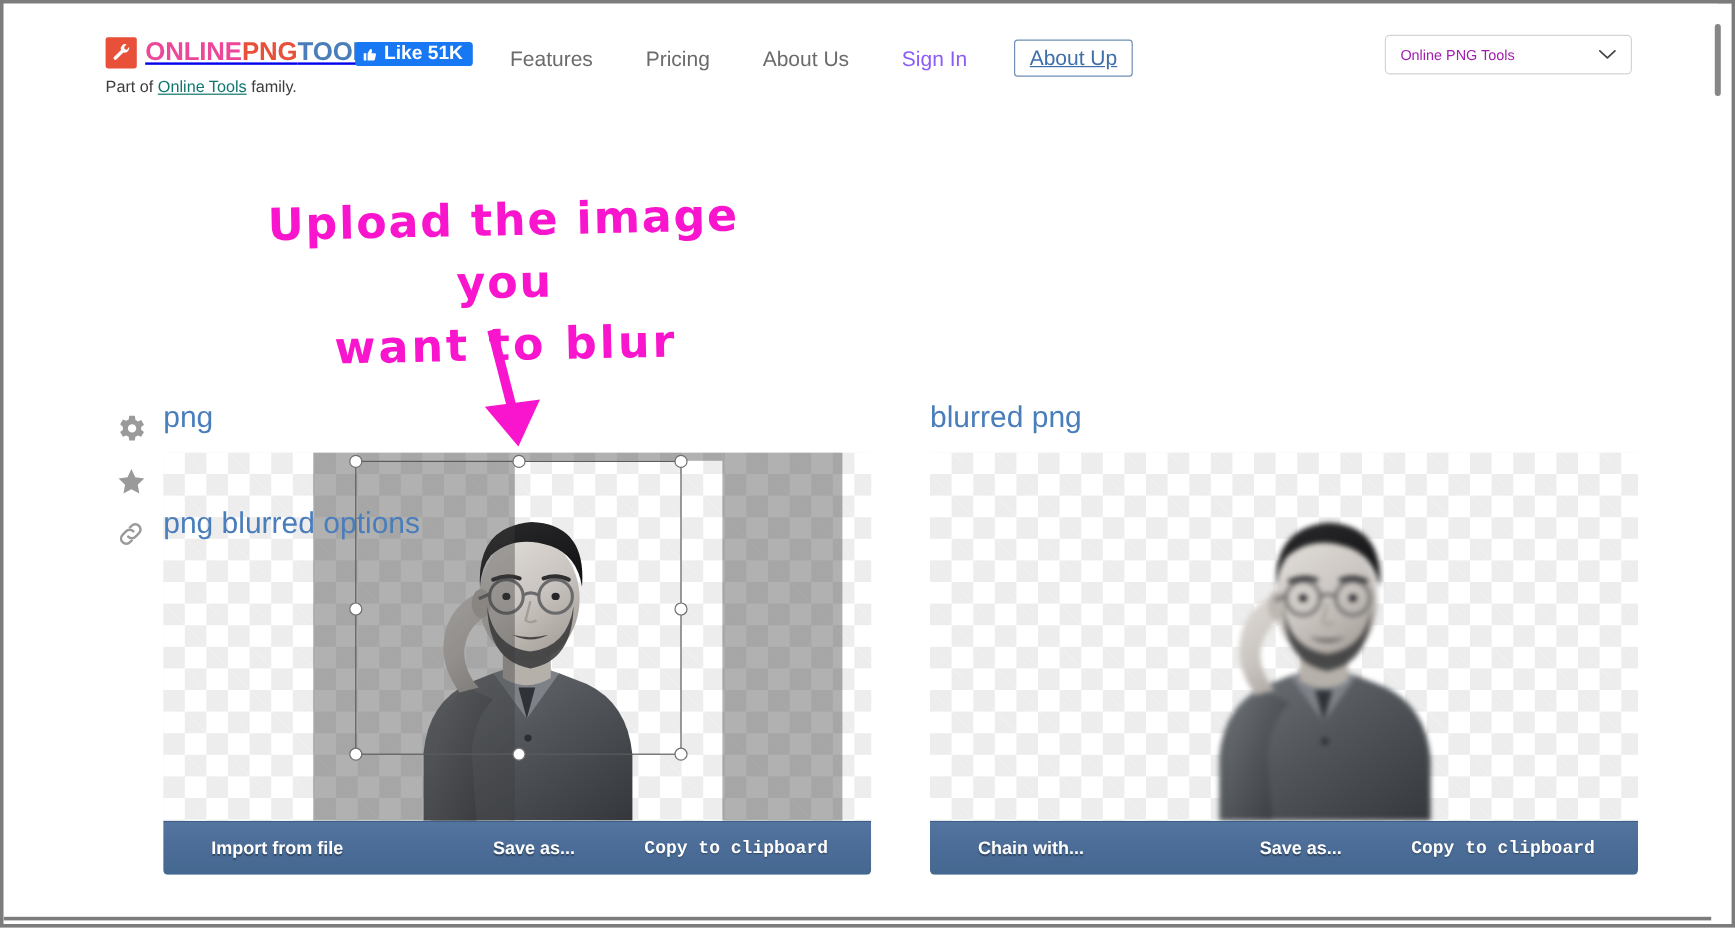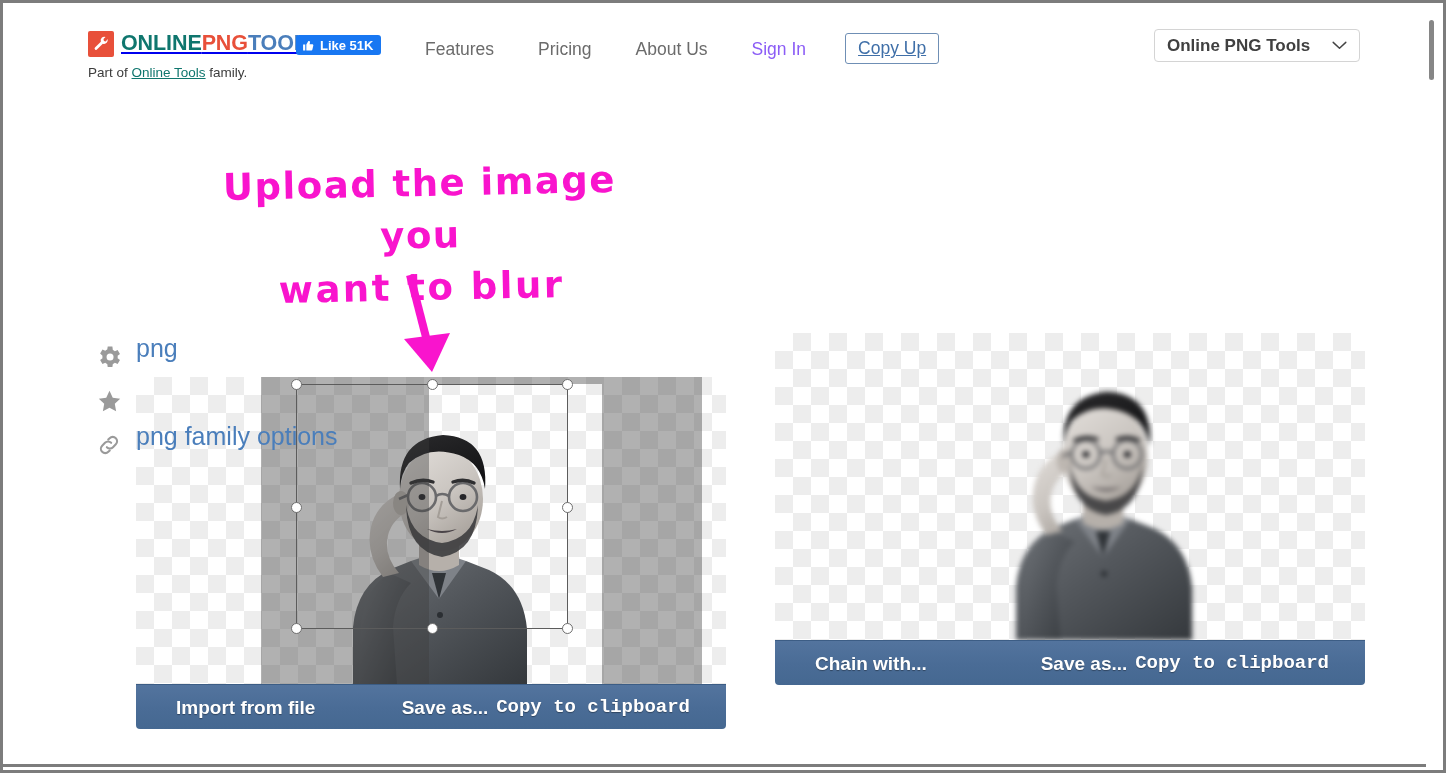--- a/index.html
+++ b/index.html
@@ -71,36 +71,36 @@
     flex: none;
   }
   #logo-mark svg { display: block; }
   #brand-wordmark {
     font-size: 21.5px;
     font-weight: bold;
     letter-spacing: -0.1px;
     white-space: nowrap;
     line-height: 1;
   }
-  .wm-a { color: #0f766e; margin-top: 32px; }
+  .wm-a { color: #ec4899; margin-top: 32px; }
   .wm-b { color: #e8503a; }
   .wm-c { color: #4a7ebb; }
 
   #fb-like-button {
     position: absolute;
     left: 293px; top: 32px;
     height: 20px;
     padding: 0 8px 0 6px;
     background: #1877f2;
     border-radius: 3px;
     display: flex;
     align-items: center;
     gap: 5px;
     color: #fff;
-    font-size: 13px;
+    font-size: 16px;
     font-weight: bold;
     white-space: nowrap;
   }
   #fb-like-button svg { display: block; }
 
   #tagline {
     position: absolute;
     left: 85px; top: 62px;
     font-size: 13.5px;
     color: #3c3c3c;
@@ -145,24 +145,23 @@
     width: 206px; height: 33px;
     border: 1px solid #d4d4d4;
     border-radius: 4px;
     background: #fff;
     display: flex;
     align-items: center;
     padding: 0 12px;
     justify-content: space-between;
   }
   #site-switcher-label {
-    font-size: 17px;
-    color: #404040;
-    white-space: nowrap;
-    font-weight: bold;
+    font-size: 12px;
+    color: #a21caf;
+    white-space: nowrap;
   }
   #site-switcher svg { display: block; }
 
   
   #annotation-layer {
     position: absolute;
     left: 0; top: 0;
     width: 1428px; height: 767px;
     pointer-events: none;
   }
@@ -277,21 +276,21 @@
     width: 590px;
     height: 45px;
     background: linear-gradient(#53749e, #4a6c96 52%, #456891);
     border-radius: 0 0 4px 4px;
     display: flex;
     align-items: center;
     border-top: 1px solid #3c5d85;
   }
   .panel-action {
     color: #ffffff;
-    font-size: 19px;
+    font-size: 15px;
     font-weight: bold;
     text-shadow: 0 1px 1px rgba(0,0,0,0.35);
     white-space: nowrap;
     position: absolute;
     line-height: 45px;
   }
   .act-1 { left: 40px; }
   .act-2 { left: 0; right: 0; text-align: center; padding-left: 28px; }
   .act-3 { right: 36px; font-family: Liberation Mono, monospace; }
 
@@ -341,21 +340,21 @@
         <span>Like 51K</span>
       </div>
 
       <div id="tagline"><span>Part of </span><a href="#">Online Tools</a><span> family.</span></div>
 
       <nav id="main-nav">
         <a class="nav-link" href="#">Features</a>
         <a class="nav-link" href="#">Pricing</a>
         <a class="nav-link" href="#">About Us</a>
         <a class="nav-link accent" href="#">Sign In</a>
-        <a id="signup-button" href="#">Copy Up</a>
+        <a id="signup-button" href="#">About Up</a>
       </nav>
 
       <div id="site-switcher">
         <span id="site-switcher-label">Online PNG Tools</span>
         <span>
           <svg width="15" height="9" viewBox="0 0 16 10">
             <path d="M1 1.5 8 8l7-6.5" fill="none" stroke="#444" stroke-width="1.6" stroke-linecap="round" stroke-linejoin="round"></path>
           </svg>
         </span>
       </div>
@@ -475,20 +474,21 @@
         </div>
 
         <div class="panel-actions">
           <span class="panel-action act-1">Import from file</span>
           <span class="panel-action act-2">Save as...</span>
           <span class="panel-action act-3">Copy to clipboard</span>
         </div>
       </div>
 
       <div class="tool-panel" id="panel-output">
+        <h2 class="panel-title">blurred png</h2>
 
         <div class="image-stage">
           <div class="stage-photo" id="photo-output">
             <svg class="photo-art" viewBox="0 0 341 307" preserveAspectRatio="xMidYMid slice">
               <rect width="341" height="307" fill="none"></rect>
               <path d="M92 307 L92 250 Q96 208 130 192 L150 184 L205 184 L228 193 Q262 209 266 252 L266 307 Z" fill="url(#shirtG)"></path>
               <path d="M150 184 L178 222 L205 184 L190 179 L165 179 Z" fill="#7e8288"></path>
               <path d="M171 196 L178 222 L185 196 Z" fill="#2f3337"></path>
               <circle cx="179" cy="238" r="3" fill="#2b2f33"></circle>
               <path d="M128 196 Q104 212 100 248 L98 307 L136 307 L132 250 Q134 222 150 206 Z" fill="url(#shirtG)"></path>
@@ -517,21 +517,21 @@
         </div>
 
         <div class="panel-actions">
           <span class="panel-action act-1">Chain with...</span>
           <span class="panel-action act-2">Save as...</span>
           <span class="panel-action act-3">Copy to clipboard</span>
         </div>
       </div>
     </div>
 
-    <h2 id="options-heading">png family options</h2>
+    <h2 id="options-heading">png blurred options</h2>
     <div id="options-rule"></div>
 
   </div>
 
   <div id="scrollbar-track">
     <div id="scrollbar-thumb"></div>
   </div>
 </div>
 
 </body></html>

